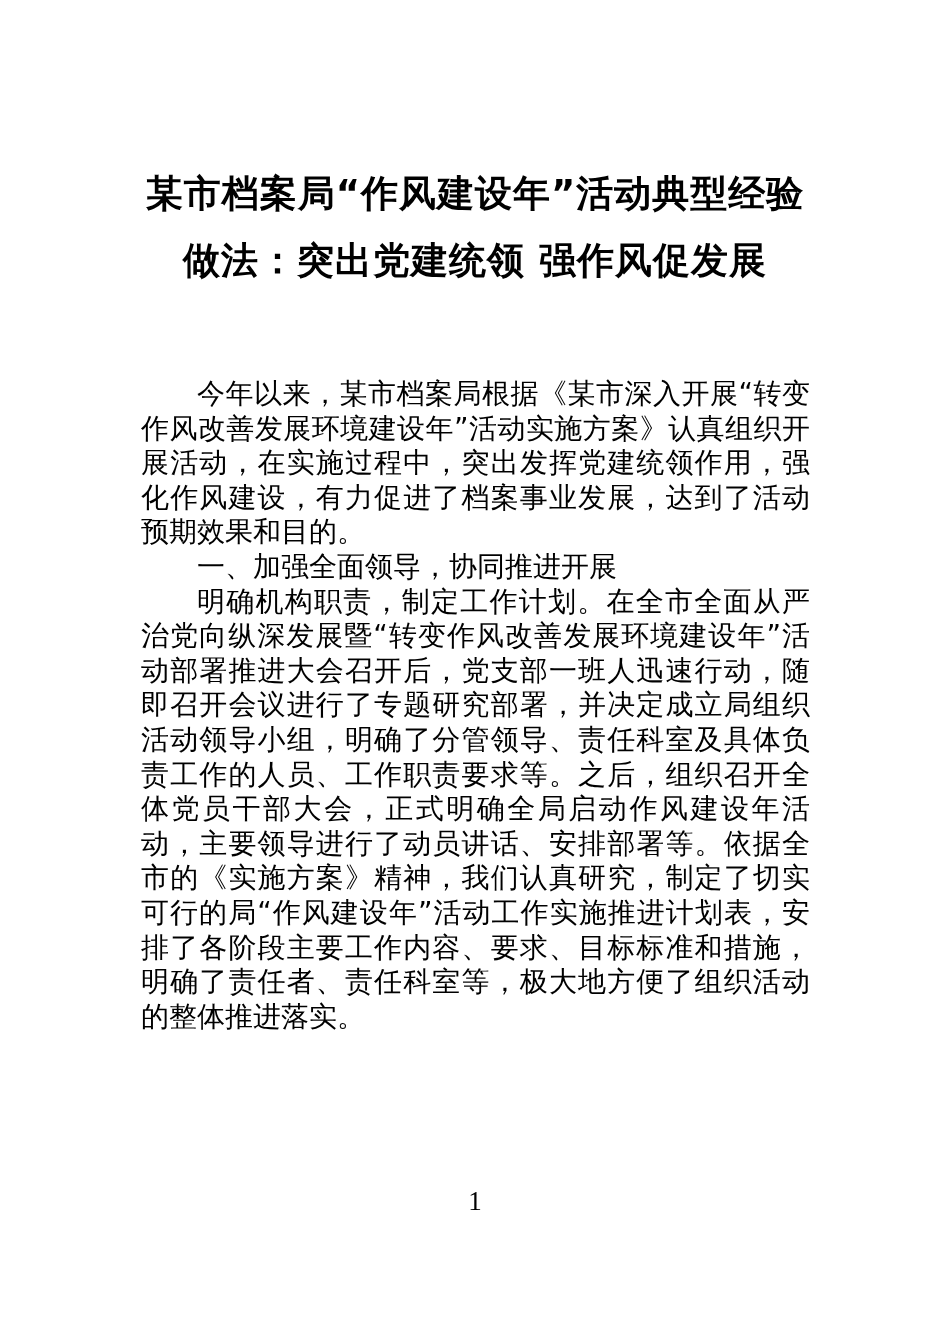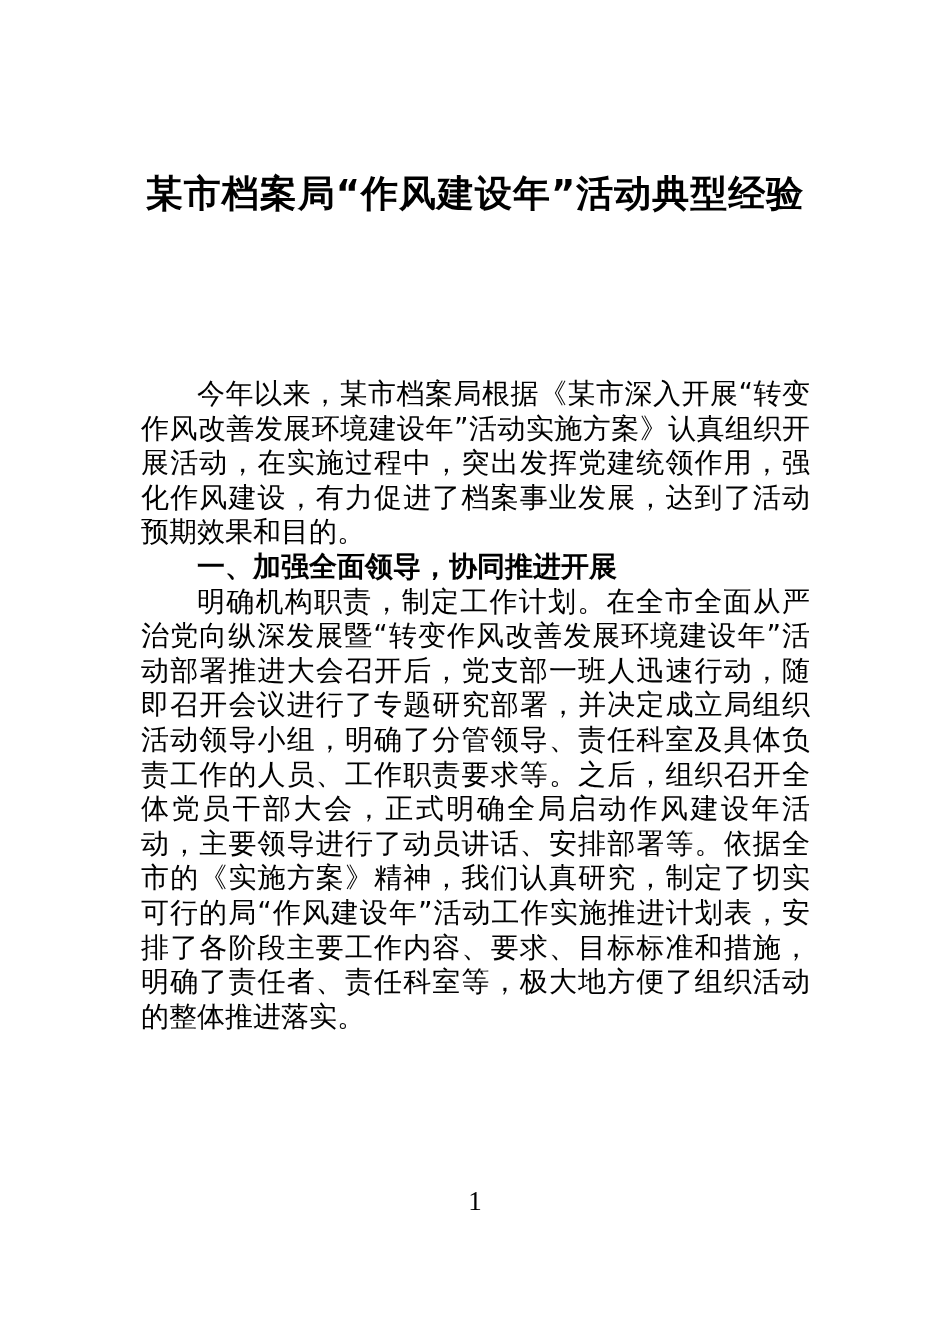--- a/index.html
+++ b/index.html
@@ -42,40 +42,41 @@
     text-align: justify;
     word-break: break-all;
     color: #000000;
     margin-top: 44px;
   }
   .para {
     margin: 0;
     text-indent: 2em;
   }
   .para.heading {
-    font-weight: 700;
+    font-weight: 400;
   }
   .page-number {
     position: absolute;
     top: 1186px;
     left: 0;
     width: 100%;
     text-align: center;
     font-family: "Liberation Serif", "DejaVu Serif", serif;
     font-size: 27px;
     color: #000000;
   }
 </style>
 </head>
 <body>
 
 <div class="page">
 
   <h1 class="doc-title">
     <div class="title-line">某市档案局“作风建设年”活动典型经验</div>
+    <div class="title-line">做法：突出党建统领 强作风促发展</div>
   </h1>
 
   <div class="doc-body">
       <div class="para body">今年以来，某市档案局根据《某市深入开展“转变作风改善发展环境建设年”活动实施方案》认真组织开展活动，在实施过程中，突出发挥党建统领作用，强化作风建设，有力促进了档案事业发展，达到了活动预期效果和目的。</div>
       <div class="para heading">一、加强全面领导，协同推进开展</div>
       <div class="para body">明确机构职责，制定工作计划。在全市全面从严治党向纵深发展暨“转变作风改善发展环境建设年”活动部署推进大会召开后，党支部一班人迅速行动，随即召开会议进行了专题研究部署，并决定成立局组织活动领导小组，明确了分管领导、责任科室及具体负责工作的人员、工作职责要求等。之后，组织召开全体党员干部大会，正式明确全局启动作风建设年活动，主要领导进行了动员讲话、安排部署等。依据全市的《实施方案》精神，我们认真研究，制定了切实可行的局“作风建设年”活动工作实施推进计划表，安排了各阶段主要工作内容、要求、目标标准和措施，明确了责任者、责任科室等，极大地方便了组织活动的整体推进落实。</div>
     </div>
 
   <div class="page-number">1</div>
 

